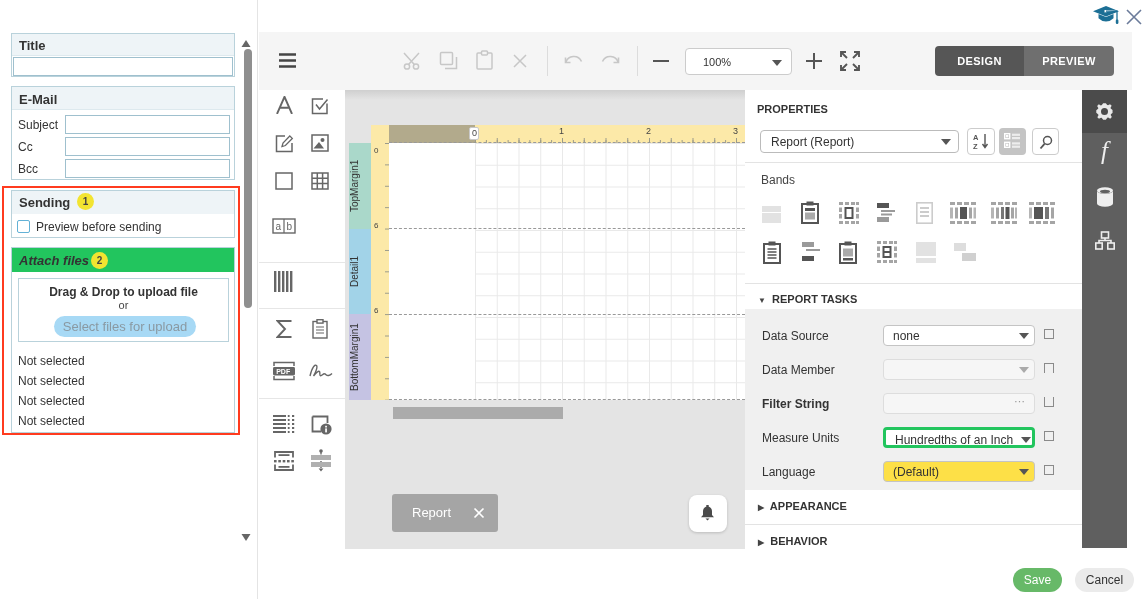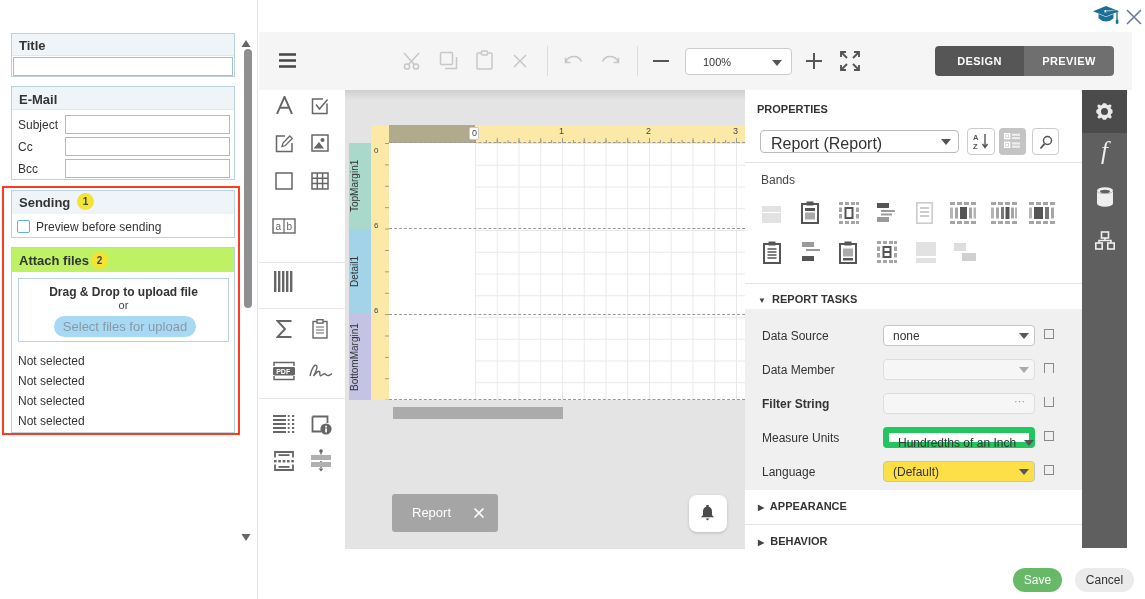--- a/index.html
+++ b/index.html
@@ -44,21 +44,21 @@
     <div class="abs" style="left:2px;top:186px;width:238px;height:249px;border:2px solid #ff3b1f;"></div>
 
     <div class="abs" style="left:11px;top:190px;width:224px;height:48px;border:1px solid #b9d2db;">
       <div style="height:23px;background:#eef4f7;padding:4px 0 0 7px;" class="sechdr">Sending</div>
       <div class="abs" style="left:65px;top:2px;width:17px;height:17px;border-radius:50%;background:#f2e431;color:#444;font-size:10px;font-weight:bold;text-align:center;line-height:17px;">1</div>
       <div class="abs" style="left:5px;top:29px;width:13px;height:13px;border:1px solid #62b1d6;background:#fff;border-radius:2px;"></div>
       <div class="abs" style="left:24px;top:29px;font-size:12px;color:#333;">Preview before sending</div>
     </div>
 
     <div class="abs" style="left:11px;top:247px;width:224px;height:186px;border:1px solid #b9d2db;">
-      <div style="height:24px;background:#bef264;padding:5px 16px 0 7px;" class="sechdr">Attach files</div>
+      <div style="height:24px;background:#22c55e;padding:5px 16px 0 7px;font-style:italic;" class="sechdr">Attach files</div>
       <div class="abs" style="left:79px;top:4px;width:17px;height:17px;border-radius:50%;background:#f2e431;color:#444;font-size:10px;font-weight:bold;text-align:center;line-height:17px;">2</div>
 
       <div class="abs" style="left:6px;top:30px;width:211px;height:64px;border:1px solid #b9d2db;background:#fff;">
         <div style="text-align:center;font-weight:bold;font-size:12px;color:#333;margin-top:6px;">Drag &amp; Drop to upload file</div>
         <div style="text-align:center;font-size:11px;color:#444;margin-top:0px;">or</div>
         <div class="abs" style="left:35px;top:37px;width:142px;height:21px;border-radius:11px;background:#a7d9f5;color:#8a99a2;font-size:13px;text-align:center;line-height:21px;">Select files for upload</div>
       </div>
       <div class="abs" style="left:6px;top:106px;font-size:12px;color:#333;">Not selected</div>
       <div class="abs" style="left:6px;top:126px;font-size:12px;color:#333;">Not selected</div>
       <div class="abs" style="left:6px;top:146px;font-size:12px;color:#333;">Not selected</div>
@@ -297,21 +297,21 @@
     <svg class="abs" style="left:355px;top:415px" width="15" height="16" viewBox="0 0 15 16">
       <rect x="6.3" y="0" width="2.4" height="3" fill="#4a4a4a"></rect>
       <path d="M7.5 1.5 C4.7 1.5 3 3.8 3 6.6 L3 10 L1 12.2 L14 12.2 L12 10 L12 6.6 C12 3.8 10.3 1.5 7.5 1.5 Z" fill="#4a4a4a"></path>
       <polygon points="5.5,13.6 9.5,13.6 7.5,15.4" fill="#4a4a4a"></polygon>
     </svg>
   </div>
 
   <div class="abs" id="props" style="left:745px;top:90px;width:337px;height:459px;background:#fff;">
     <div class="abs" style="left:12px;top:13px;font-size:11px;font-weight:bold;color:#333;">PROPERTIES</div>
     <div class="abs" style="left:15px;top:40px;width:199px;height:23px;border:1px solid #bbb;border-radius:4px;background:#fff;">
-      <div class="abs" style="left:10px;top:4px;font-size:16px;color:#333;">Report (Report)</div>
+      <div class="abs" style="left:10px;top:4px;font-size:12px;color:#333;">Report (Report)</div>
       <svg class="abs" style="left:180px;top:8px" width="10" height="6" viewBox="0 0 10 6">
           <polygon points="0,0 10,0 5,6" fill="#555"></polygon>
         </svg>
     </div>
 
     <div class="abs" style="left:222px;top:38px;width:28px;height:27px;border:1px solid #ccc;border-radius:4px;">
       <svg style="position:absolute;left:5px;top:4px" width="17" height="17" viewBox="0 0 17 17">
         <text x="0" y="7" font-size="7.5" font-weight="bold" fill="#555" font-family="Liberation Sans">A</text>
         <text x="0" y="15.5" font-size="7.5" font-weight="bold" fill="#555" font-family="Liberation Sans">Z</text>
         <path d="M12 1 L12 14 M9.5 11 L12 14.5 L14.5 11" stroke="#555" stroke-width="1.4" fill="none"></path>
@@ -484,21 +484,21 @@
           <polygon points="0,0 10,0 5,6" fill="#aaa"></polygon>
         </svg>
     </div>
     <div class="abs" style="left:299px;top:273px;width:10px;height:10px;border:1px solid #8a8a8a;border-bottom:none;"></div>
     <div class="abs" style="left:17px;top:307px;font-size:12px;font-weight:bold;color:#333;">Filter String</div>
     <div class="abs" style="left:138px;top:303px;width:152px;height:21px;background:#f6f6f6;border:1px solid #ddd;border-radius:4px;">
       <div class="abs" style="left:130px;top:1px;font-size:11px;color:#999;">⋯</div>
     </div>
     <div class="abs" style="left:299px;top:307px;width:10px;height:10px;border:1px solid #8a8a8a;border-top:none;"></div>
     <div class="abs" style="left:17px;top:341px;font-size:12px;color:#333;">Measure Units</div>
-    <div class="abs" style="left:138px;top:337px;width:152px;height:21px;background:#fff;border:6px solid #22c55e;border-radius:4px;">
+    <div class="abs" style="left:138px;top:337px;width:152px;height:21px;background:#fff;border:3px solid #22c55e;border-radius:4px;">
       <div class="abs" style="left:9px;top:3px;font-size:12px;color:#333;">Hundredths of an Inch</div>
       <svg class="abs" style="left:135px;top:7px" width="10" height="6" viewBox="0 0 10 6">
           <polygon points="0,0 10,0 5,6" fill="#555"></polygon>
         </svg>
     </div>
     <div class="abs" style="left:299px;top:341px;width:10px;height:10px;border:1px solid #8a8a8a;"></div>
     <div class="abs" style="left:17px;top:375px;font-size:12px;color:#333;">Language</div>
     <div class="abs" style="left:138px;top:371px;width:152px;height:21px;background:#fde047;border:1px solid #c4c4c4;border-radius:4px;">
       <div class="abs" style="left:9px;top:3px;font-size:12px;color:#333;">(Default)</div>
       <svg class="abs" style="left:135px;top:7px" width="10" height="6" viewBox="0 0 10 6">

